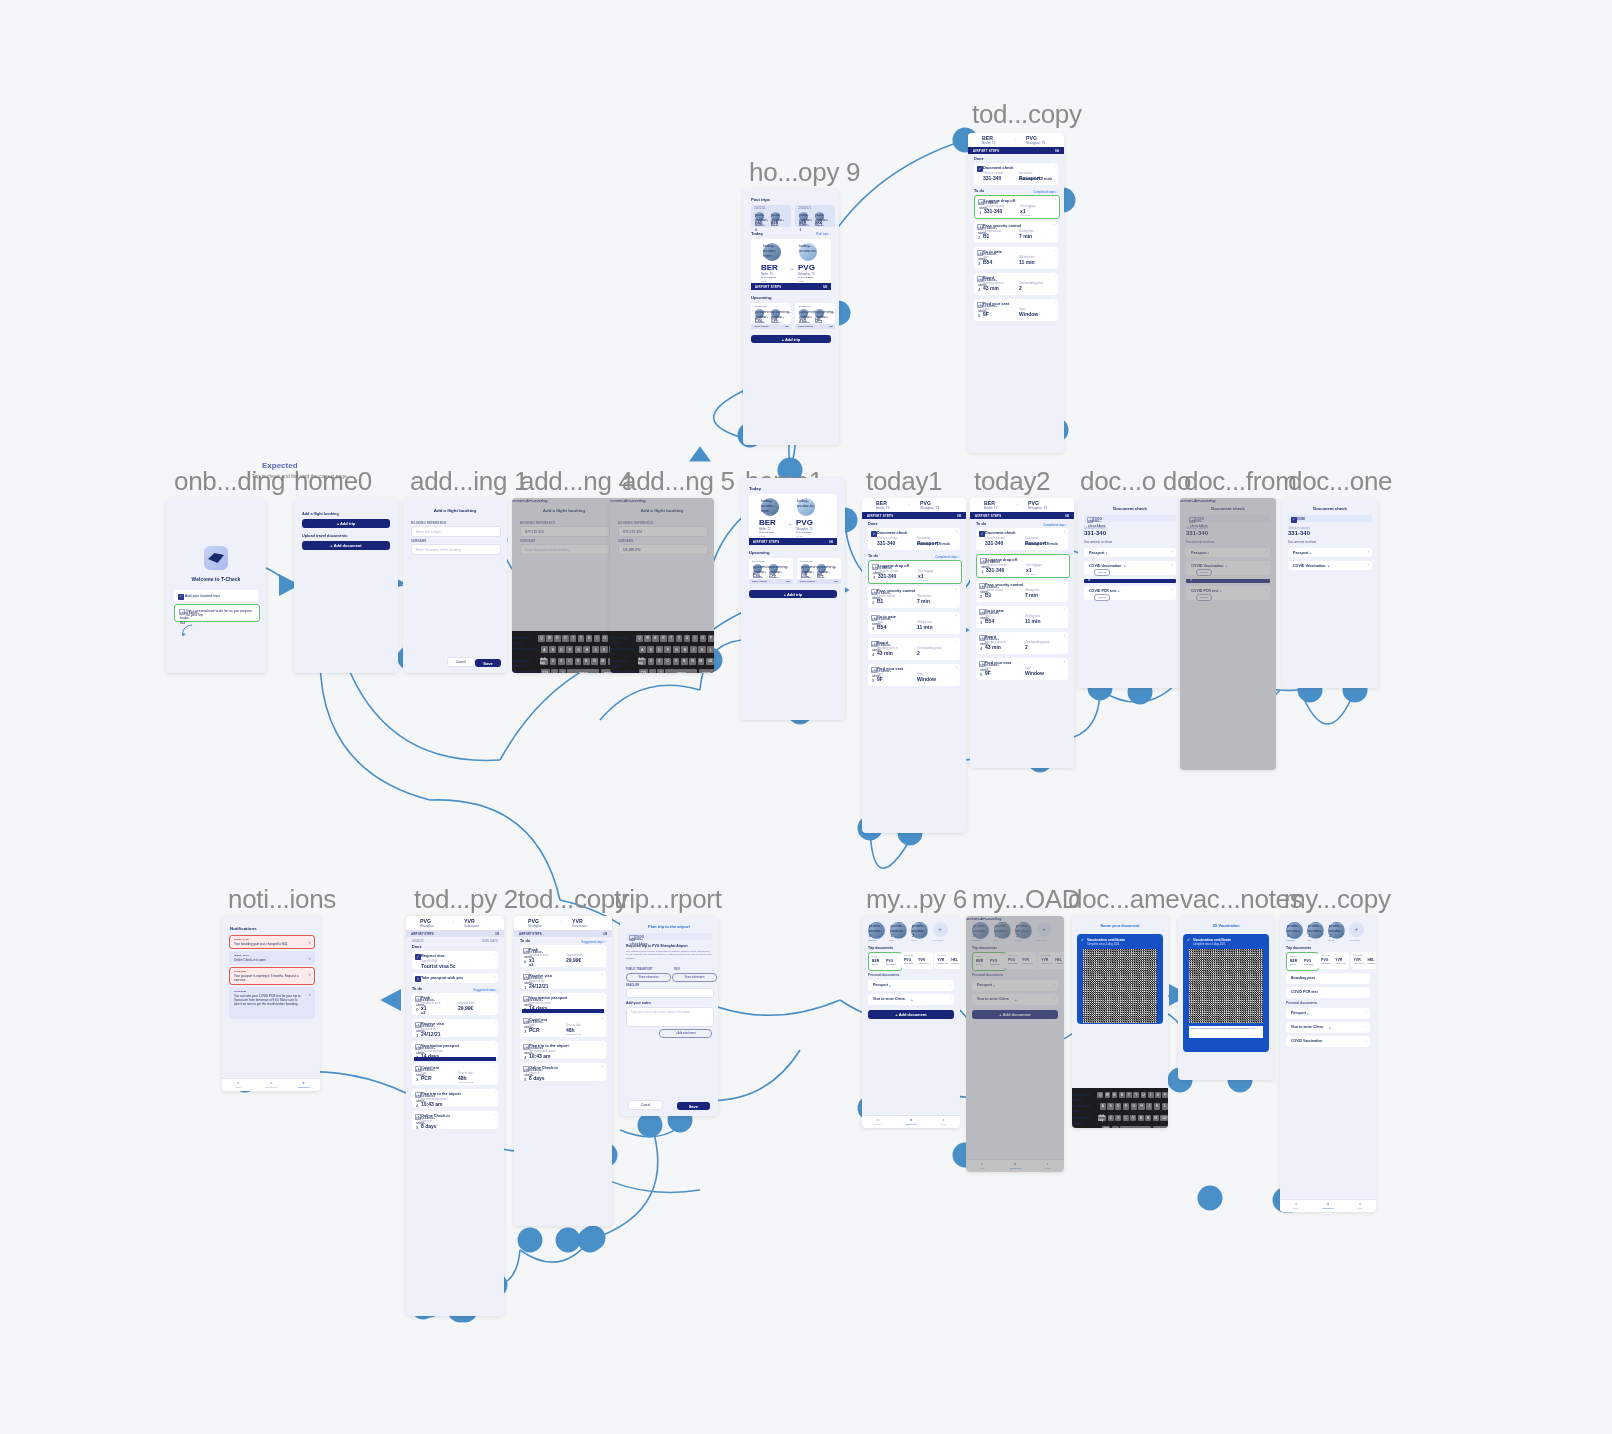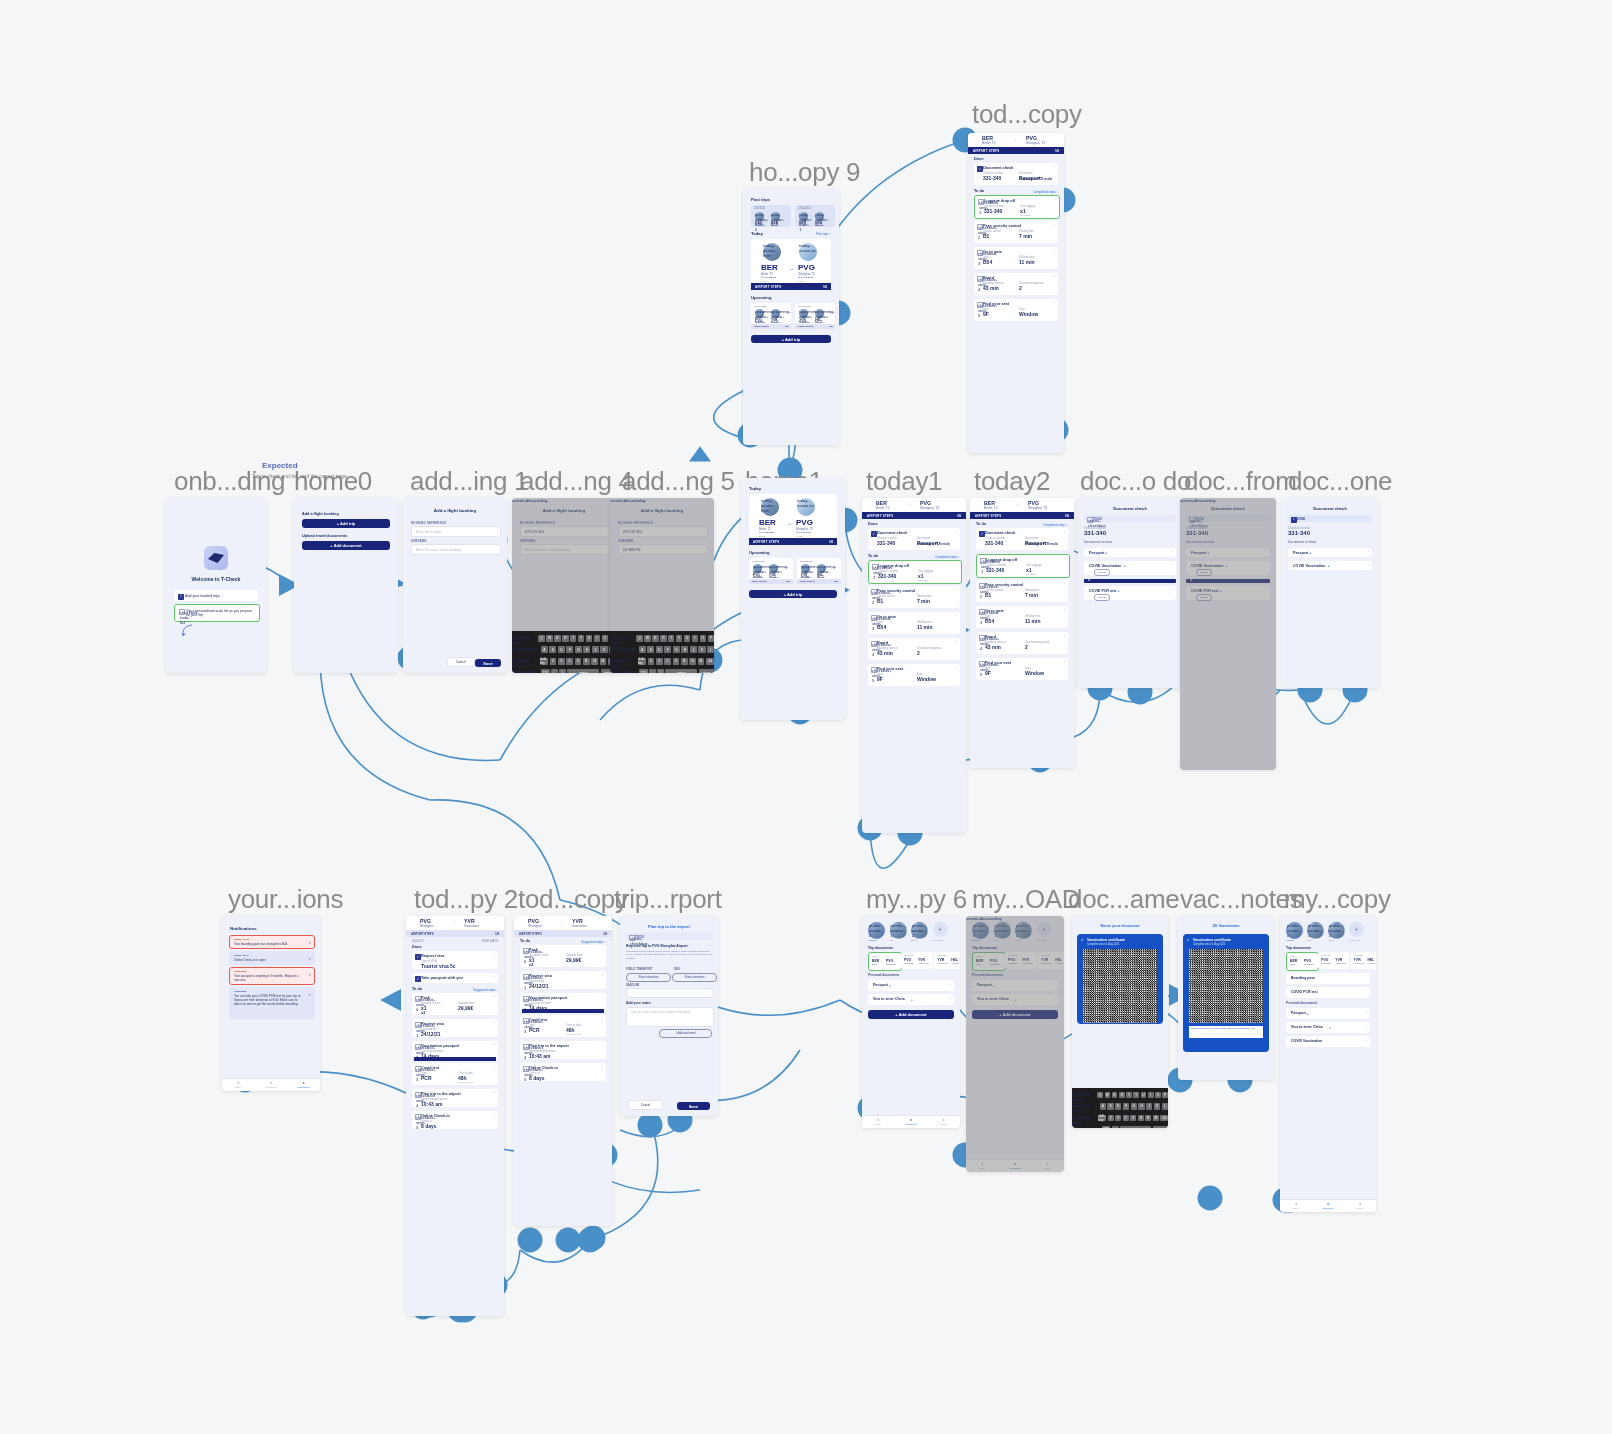--- a/index.html
+++ b/index.html
@@ -749,21 +749,21 @@
             <div style="position:absolute;left:20px;top:15px;font-size:3.2px;font-weight:bold;">HEL</div>
             <div style="position:absolute;left:20px;top:18px;font-size:2.3px;color:#5c6aa8;">Helsinki</div>
             <div class="bar-lav" style="position:absolute;left:0;bottom:0;width:100%;height:5px;">
               <div style="position:absolute;left:3px;top:1.2px;font-size:2.4px;font-weight:bold;">PREP STEPS</div>
               <div style="position:absolute;right:3px;top:1.2px;font-size:2.4px;font-weight:bold;">3/8</div>
             </div>
           </div>
           <div class="btn-primary" style="position:absolute;left:8px;top:146px;width:80px;height:8px;">+  Add trip</div>
         </div>
       </div>
-      <div class="frame-label" style="left:228px;top:884px;">your...ions</div>
+      <div class="frame-label" style="left:228px;top:884px;">noti...ions</div>
       <div class="screen" style="left:222px;top:916px;width:98px;height:175px;">
         <div class="scr-inner">
           <div style="position:absolute;left:8px;top:10px;font-size:4.4px;font-weight:bold;">Notifications</div>
           <div style="position:absolute;left:7px;top:19px;width:84px;height:12px;border-radius:3px;background:#fdeaea;border:0.7px solid #e4584f;">
             <div style="position:absolute;left:4px;top:2.4px;font-size:2.5px;font-weight:bold;color:#c0392b;">Today, 14:30</div>
             <div style="position:absolute;left:4px;top:6.4px;width:68px;font-size:3px;line-height:4px;color:#2c3560;">Your boarding gate was changed to B44.</div>
             <div style="position:absolute;right:3px;top:5px;font-size:3.4px;color:#6c76a5;">✕</div>
           </div>
           <div style="position:absolute;left:7px;top:35px;width:84px;height:12px;border-radius:3px;background:#e2e6f8;border:0.7px solid transparent;">
             <div style="position:absolute;left:4px;top:2.4px;font-size:2.5px;font-weight:bold;color:#3d4a8d;">Today, 13:10</div>

